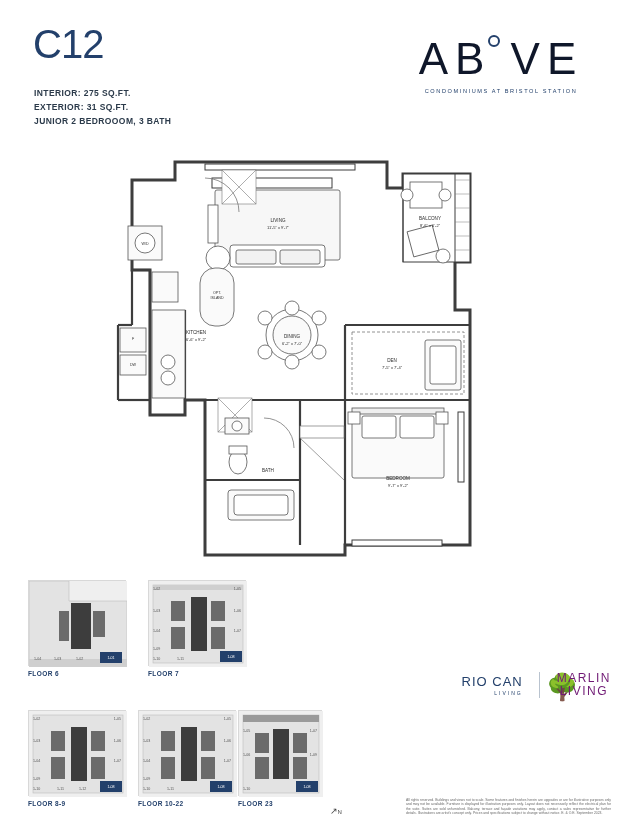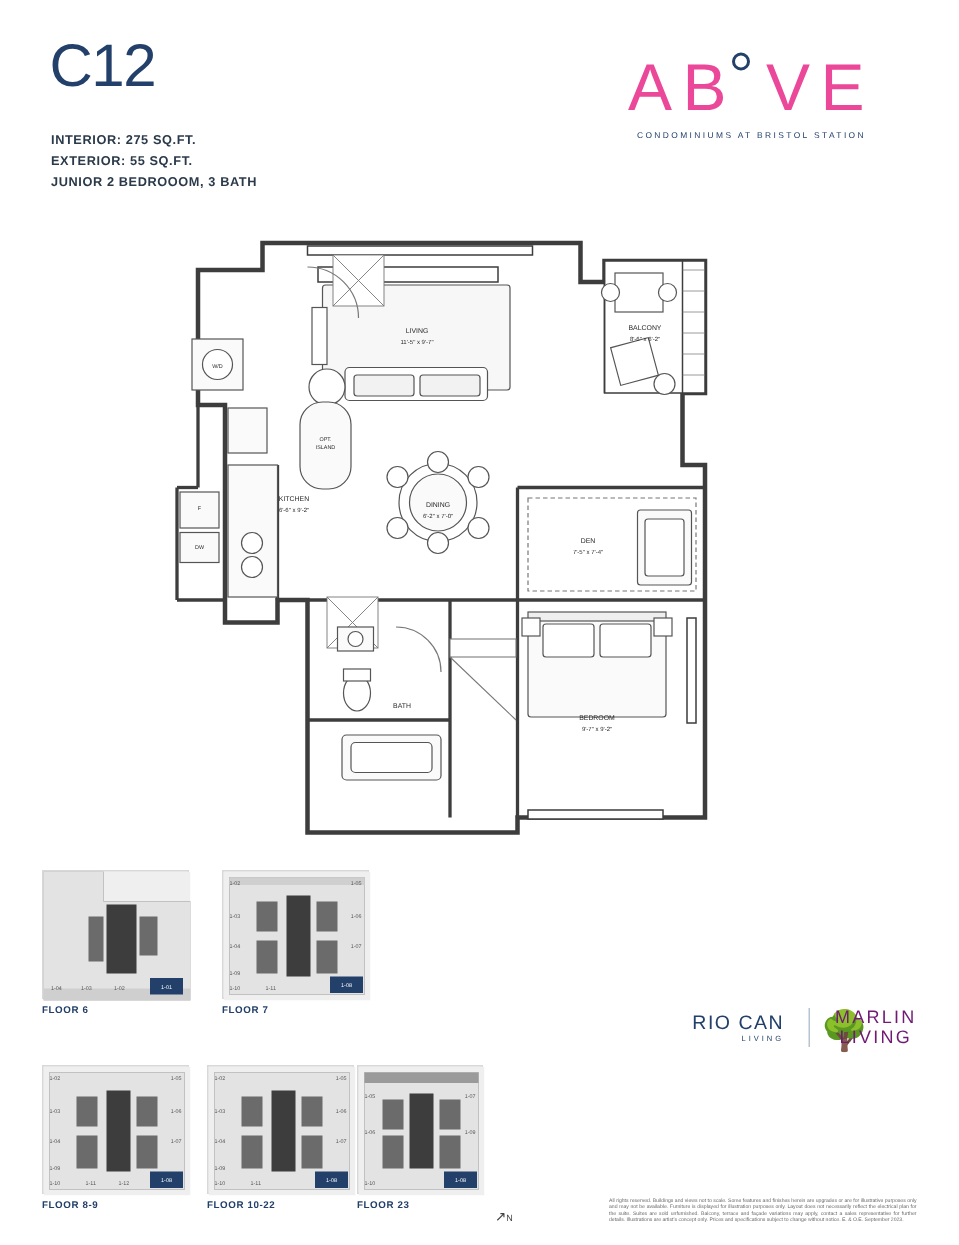--- a/index.html
+++ b/index.html
@@ -22,21 +22,21 @@
   .specs {
     position:absolute; left:34px; top:86px;
     font-size:8.5px; line-height:14px; letter-spacing:.4px;
     color:#2b3a4a; font-weight:600;
   }
   .specs div { white-space:nowrap; }
 
   
   .logo-wrap { position:absolute; right:33px; top:36px; text-align:center; width:210px;}
   .logo-main {
-    font-size:44px; letter-spacing:7px; color:#ec4899; font-weight:400;
+    font-size:44px; letter-spacing:7px; color:#0f172a; font-weight:400;
     line-height:46px; position:relative; display:inline-block;
   }
   .logo-circle{
     position:absolute; width:12px; height:12px; border:2px solid #23406b;
     border-radius:50%; left:92px; top:-1px;
   }
   .logo-sub {
     font-size:5.6px; letter-spacing:1.6px; color:#23406b; margin-top:6px;
   }
 
@@ -67,21 +67,21 @@
 
   .compass { position:absolute; left:330px; bottom:14px; font-size:9px; color:#444;}
 </style>
 </head>
 <body>
 
 <div class="unit-code">C12</div>
 
 <div class="specs">
   <div>INTERIOR: 275 SQ.FT.</div>
-  <div>EXTERIOR: 55 SQ.FT.</div>
+  <div>EXTERIOR: 31 SQ.FT.</div>
   <div>JUNIOR 2 BEDROOOM, 3 BATH</div>
 </div>
 
 <div class="logo-wrap">
   <div class="logo-main">AB VE</div>
   <div class="logo-circle"></div>
   <div class="logo-sub">CONDOMINIUMS AT BRISTOL STATION</div>
 </div>
 
 <div class="plan">

